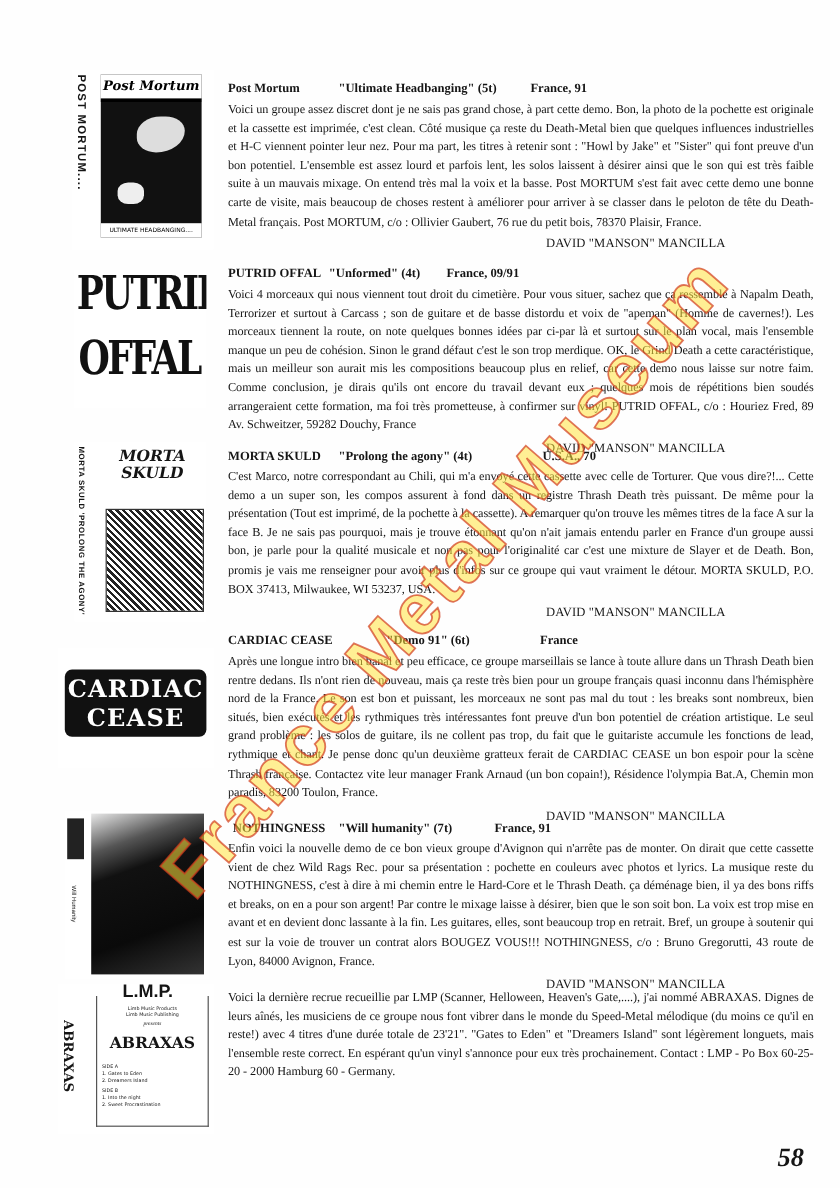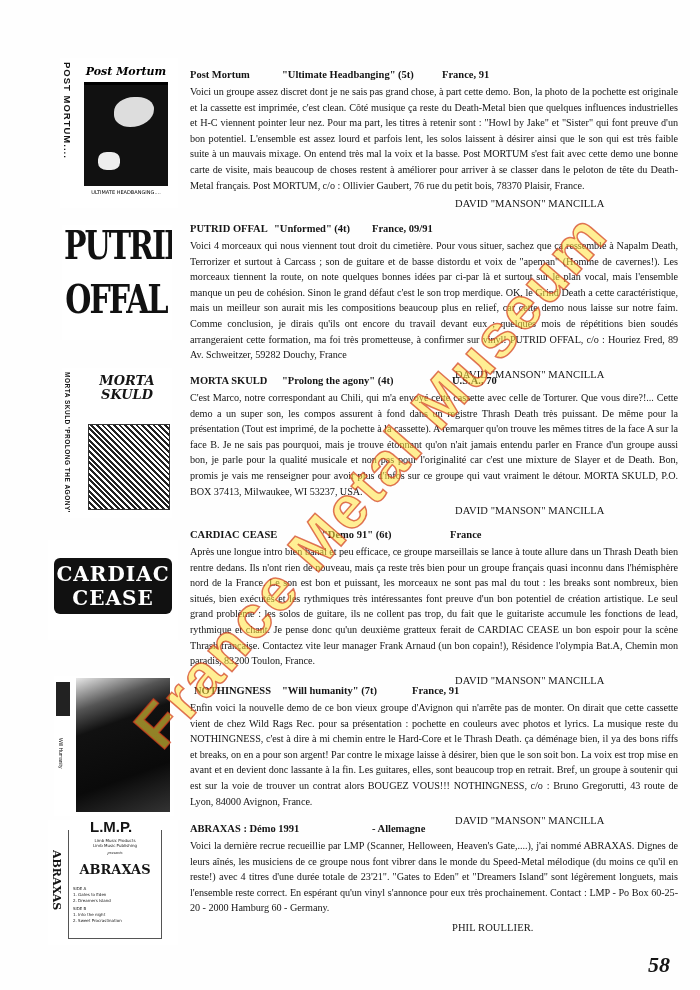--- a/index.html
+++ b/index.html
@@ -94,40 +94,34 @@
       <span style="left:4px;">NOTHINGNESS</span>
       <span style="left:92px;">"Will humanity" (7t)</span>
       <span style="left:222px;">France, 91</span>
     </div>
     <div class="body">Enfin voici la nouvelle demo de ce bon vieux groupe d'Avignon qui n'arrête pas de monter. On dirait que cette cassette vient de chez Wild Rags Rec. pour sa présentation : pochette en couleurs avec photos et lyrics. La musique reste du NOTHINGNESS, c'est à dire à mi chemin entre le Hard-Core et le Thrash Death. ça déménage bien, il ya des bons riffs et breaks, on en a pour son argent! Par contre le mixage laisse à désirer, bien que le son soit bon. La voix est trop mise en avant et en devient donc lassante à la fin. Les guitares, elles, sont beaucoup trop en retrait. Bref, un groupe à soutenir qui est sur la voie de trouver un contrat alors BOUGEZ VOUS!!! NOTHINGNESS, c/o : Bruno Gregorutti, 43 route de Lyon, 84000 Avignon, France.</div>
     <div class="sig">DAVID "MANSON" MANCILLA</div>
   </div>
 
   <div class="art" style="left:48px;top:820px;width:130px;height:125px;">
     <div class="vtext" style="left:2px;top:30px;font-family:'DejaVu Serif',serif;font-weight:bold;font-size:11px;">ABRAXAS</div>
-    <div style="position:absolute;left:20px;top:10px;width:92px;height:108px;border:1px solid #555;border-top:none;">
+    <div style="position:absolute;left:32px;top:10px;width:92px;height:108px;border:1px solid #555;border-top:none;">
       <div style="position:absolute;top:-12px;left:18px;background:#fff;padding:0 3px;font-family:'Liberation Sans',sans-serif;font-size:15px;font-weight:bold;">L.M.P.</div>
       <div style="position:absolute;top:8px;left:0;right:0;text-align:center;font-size:4px;font-family:'DejaVu Sans',sans-serif;">Limb Music Products</div>
       <div style="position:absolute;top:13px;left:0;right:0;text-align:center;font-size:4px;font-family:'DejaVu Sans',sans-serif;">Limb Music Publishing</div>
       <div style="position:absolute;top:20px;left:0;right:0;text-align:center;font-size:4.5px;font-style:italic;">presents</div>
       <div style="position:absolute;top:32px;left:0;right:0;text-align:center;font-family:'DejaVu Serif',serif;font-weight:bold;font-size:13px;">ABRAXAS</div>
       <div style="position:absolute;top:56px;left:4px;font-size:4px;font-family:'DejaVu Sans',sans-serif;">SIDE A</div>
       <div style="position:absolute;top:62px;left:4px;font-size:4px;font-family:'DejaVu Sans',sans-serif;">1. Gates to Eden</div>
       <div style="position:absolute;top:68px;left:4px;font-size:4px;font-family:'DejaVu Sans',sans-serif;">2. Dreamers Island</div>
       <div style="position:absolute;top:76px;left:4px;font-size:4px;font-family:'DejaVu Sans',sans-serif;">SIDE B</div>
       <div style="position:absolute;top:82px;left:4px;font-size:4px;font-family:'DejaVu Sans',sans-serif;">1. Into the night</div>
       <div style="position:absolute;top:88px;left:4px;font-size:4px;font-family:'DejaVu Sans',sans-serif;">2. Sweet Procrastination</div>
     </div>
   </div>
   <div class="review" style="top:822px;">
-    <div class="head">
-      <span style="left:0;">ABRAXAS : Démo 1991</span>
-      <span style="left:120px;"></span>
-      <span style="left:182px;">- Allemagne</span>
-    </div>
     <div class="body">Voici la dernière recrue recueillie par LMP (Scanner, Helloween, Heaven's Gate,....), j'ai nommé ABRAXAS. Dignes de leurs aînés, les musiciens de ce groupe nous font vibrer dans le monde du Speed-Metal mélodique (du moins ce qu'il en reste!) avec 4 titres d'une durée totale de 23'21". "Gates to Eden" et "Dreamers Island" sont légèrement longuets, mais l'ensemble reste correct. En espérant qu'un vinyl s'annonce pour eux très prochainement. Contact : LMP - Po Box 60-25-20 - 2000 Hamburg 60 - Germany.</div>
-    <div class="sig" style="padding-left:262px;">PHIL ROULLIER.</div>
   </div>
 
   <div class="pagenum">58</div>
 
   <div class="watermark">France Metal Museum</div>
 </div>
 
 </body></html>

